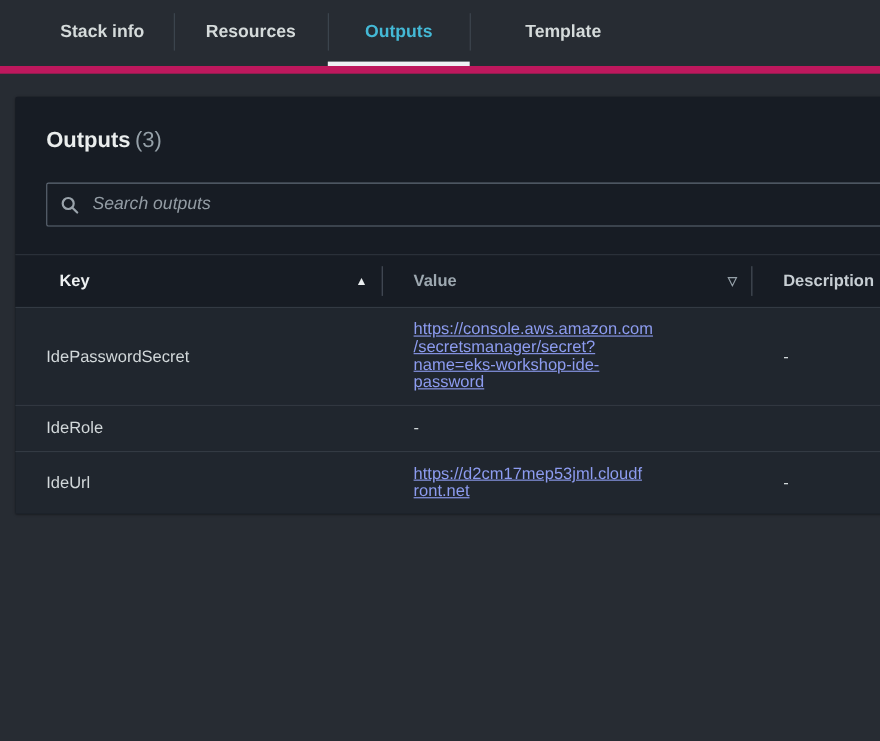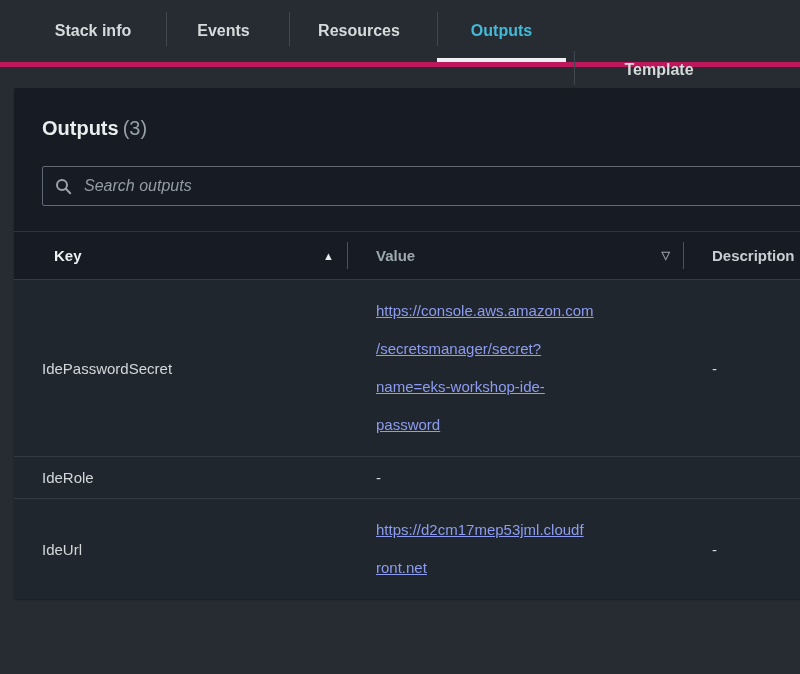--- a/index.html
+++ b/index.html
@@ -10,23 +10,22 @@
     background: #272c33;
     font-family: "Liberation Sans", sans-serif;
     -webkit-font-smoothing: antialiased;
   }
 
   
   .tabbar {
     height: 67px;
     display: flex;
     padding-left: 28px;
-    border-bottom: 5px solid #be185d;
+    border-bottom: 7px solid #be185d;
     box-sizing: border-box;
-    gap: 8px;
   }
   .tab {
     position: relative;
     height: 100%;
     display: flex;
     align-items: center;
     justify-content: center;
     cursor: pointer;
     font-size: 16px;
     font-weight: 700;
@@ -41,21 +40,21 @@
   }
   .tab.active { color: #44b9d6; }
   .tab.active::after {
     content: "";
     position: absolute;
     left: 0; right: 0; bottom: 0;
     height: 4px;
     background: #eef0f3;
   }
   .t-w1 { width: 130px; } .t-w2 { width: 115px; } .t-w3 { width: 140px; }
-  .t-w4 { width: 129px; } .t-w5 { width: 155px; } .t-w6 { width: 170px; margin-top: 39px; }
+  .t-w4 { width: 129px; } .t-w5 { width: 155px; } .t-w6 { width: 170px; }
 
   
   .panel {
     position: absolute;
     left: 14px; top: 88px;
     width: 820px;
     background: #171c24;
     border-radius: 2px;
     box-shadow: 0 1px 2px rgba(0,0,0,0.35);
   }
@@ -136,37 +135,34 @@
   .tr { background: #20262e; }
   .tr + .tr { border-top: 1px solid #333a43; }
   .td {
     display: flex;
     align-items: center;
     padding: 12px 20px 12px 28px;
     font-size: 15px;
     color: #d2d8da;
     box-sizing: border-box;
   }
-  .lines { white-space: pre-line; line-height: 38px; }
+  .lines { white-space: pre-line; line-height: 16px; }
   .td-value a {
     color: #8d9cf0;
     text-decoration: underline;
     cursor: pointer;
   }
   .td-value .plain { color: #d2d8da; }
 </style>
 </head>
 <body>
 
 <div class="tabbar">
   <div class="tab t-w1">
     <span>Stack info</span>
-  </div>
-  <div class="tab t-w2">
-    <span>Events</span>
   </div>
   <div class="tab t-w3">
     <span>Resources</span>
   </div>
   <div class="tab t-w4 active">
     <span>Outputs</span>
   </div>
   <div class="tab t-w6">
     <span>Template</span>
   </div>

